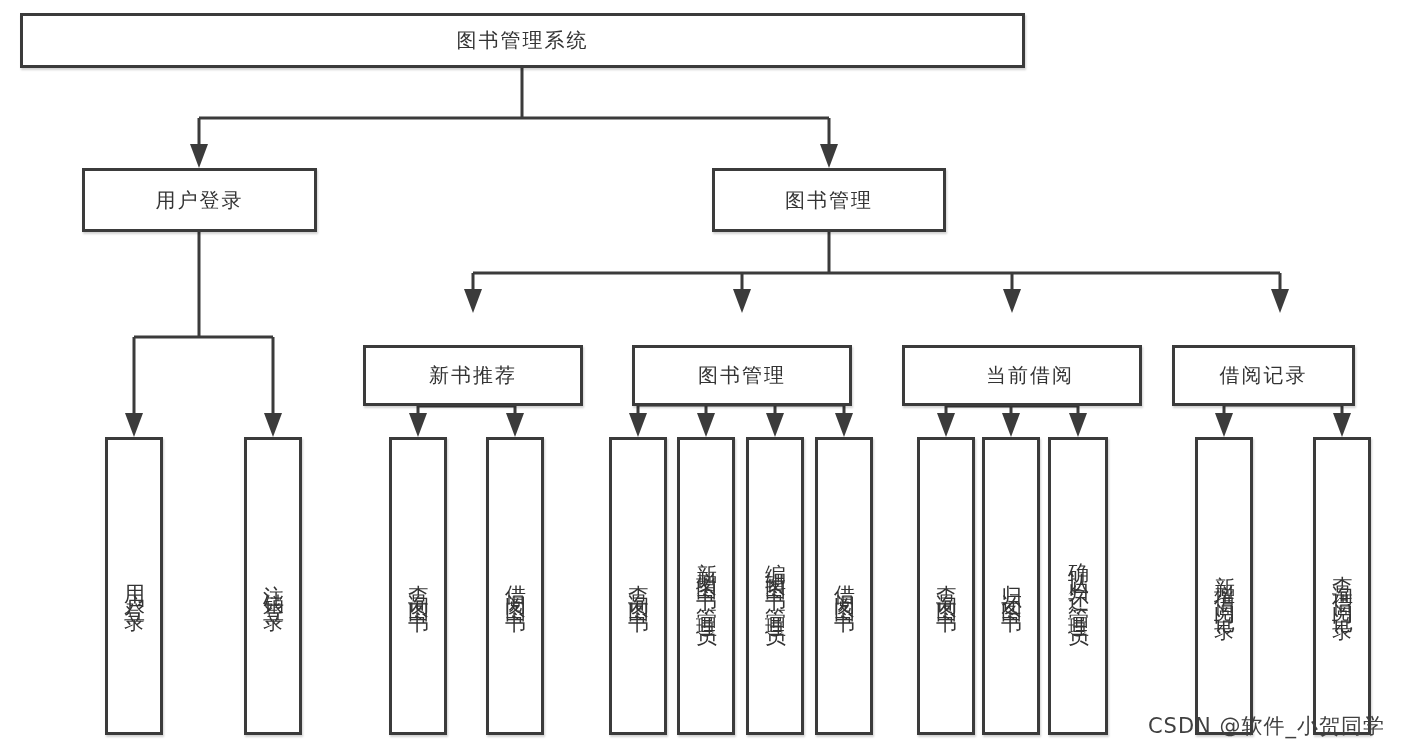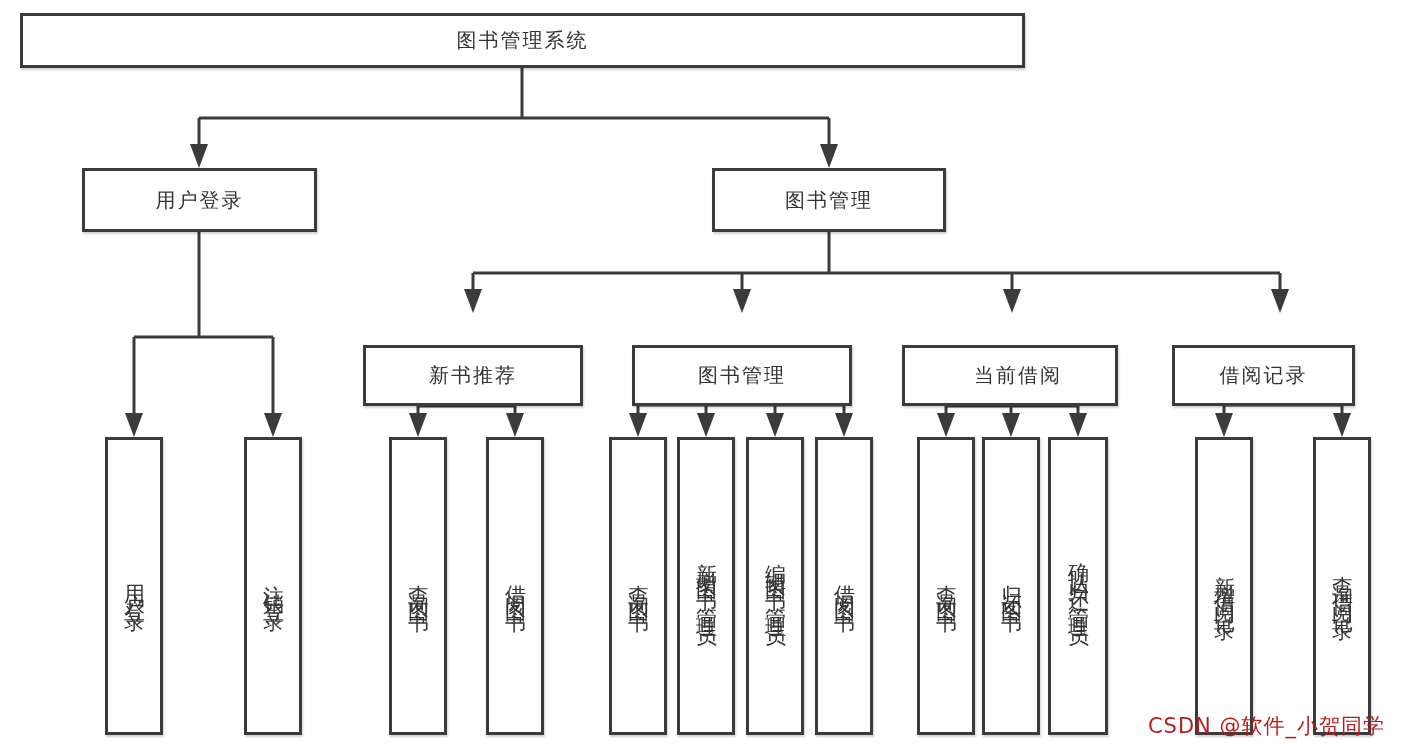--- a/index.html
+++ b/index.html
@@ -23,21 +23,21 @@
     display:flex;align-items:center;justify-content:center;
     box-shadow:1px 2px 2px rgba(0,0,0,0.18);
   }
   .vtext{
     writing-mode:vertical-rl;text-orientation:mixed;
     font-size:21px;letter-spacing:9px;color:#333333;
     white-space:nowrap;line-height:1;
   }
   .watermark{
     position:absolute;right:20px;bottom:7px;
-    font-size:21px;color:#b91c1c;letter-spacing:1px;margin-left:12px;
+    font-size:21px;color:#404040;letter-spacing:1px;margin-left:12px;
   }
 </style>
 </head>
 <body>
 
 <div class="canvas">
 
   <svg class="connector-layer" viewBox="0 0 1405 747" xmlns="http://www.w3.org/2000/svg">
     <g stroke="#3b3b3b" stroke-width="3" fill="none">
       <path d="M522 68 L522 118 M199 118 L829 118 M199 118 L199 146 M829 118 L829 146"></path>
@@ -71,21 +71,21 @@
   <div class="box lvl2" style="left:712px;width:234px;">
     <span>图书管理</span>
   </div>
 
   <div class="box lvl3" style="left:363px;width:220px;">
     <span>新书推荐</span>
   </div>
   <div class="box lvl3" style="left:632px;width:220px;">
     <span>图书管理</span>
   </div>
-  <div class="box lvl3" style="left:902px;width:216px;padding-left:16px;">
+  <div class="box lvl3" style="left:902px;width:240px;padding-left:16px;">
     <span>当前借阅</span>
   </div>
   <div class="box lvl3" style="left:1172px;width:183px;">
     <span>借阅记录</span>
   </div>
 
   <div class="leaf" style="left:105px;">
     <span class="vtext">用户登录</span>
   </div>
   <div class="leaf" style="left:244px;">

